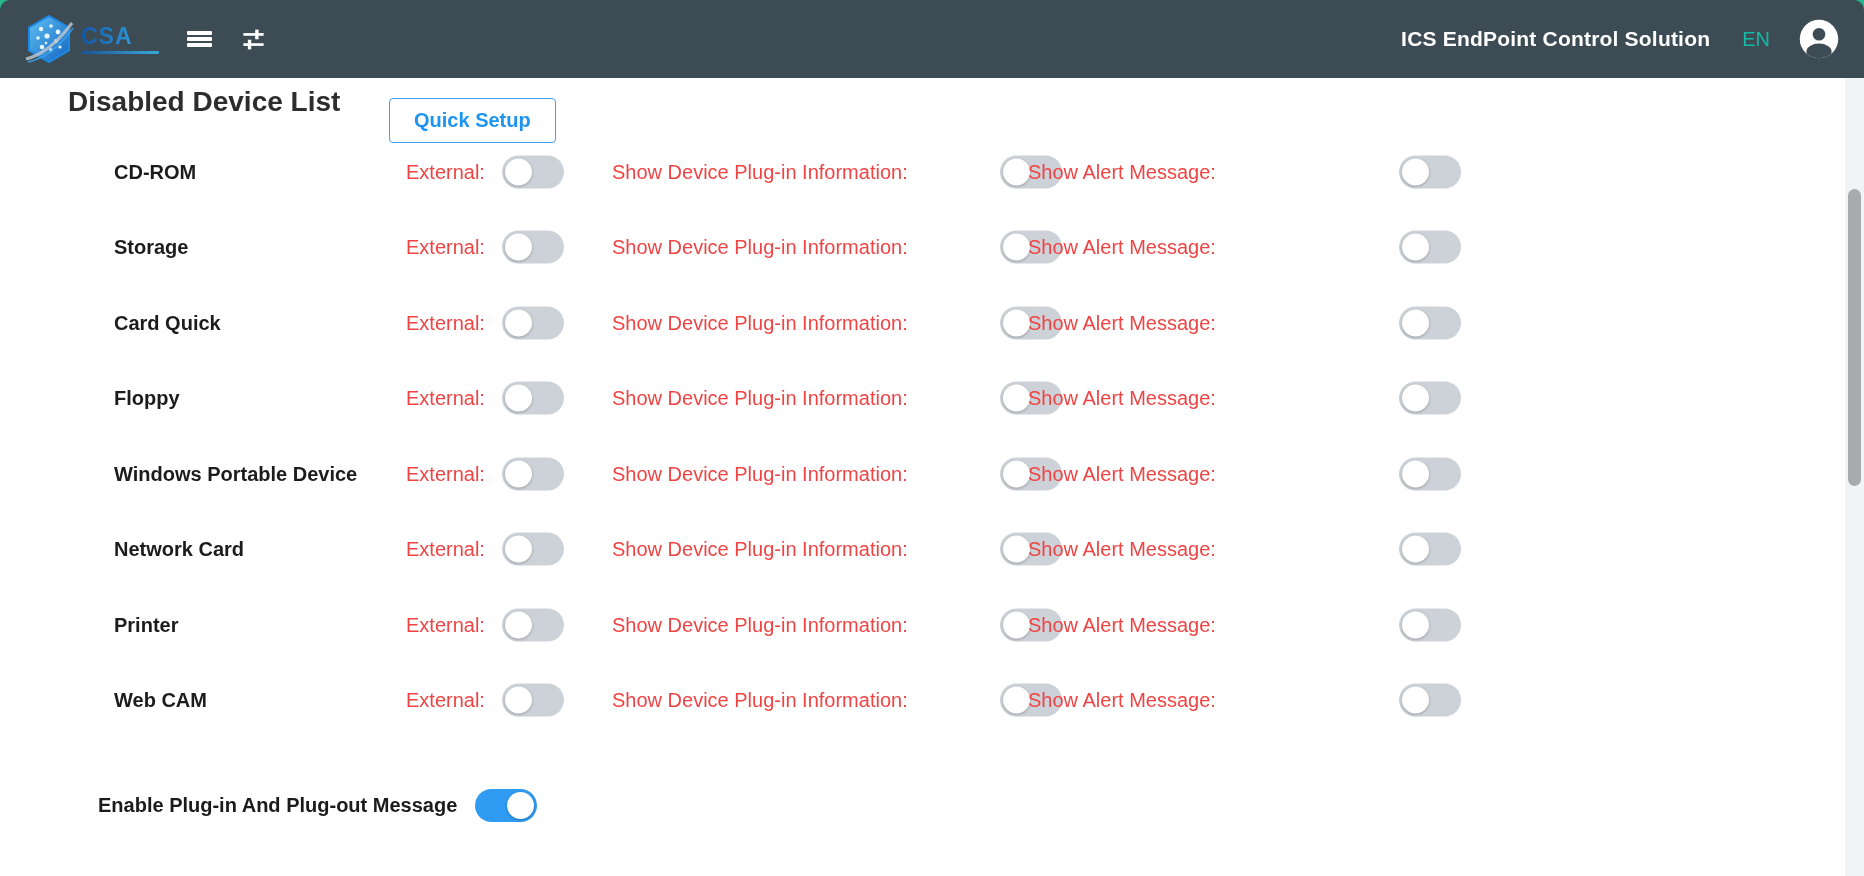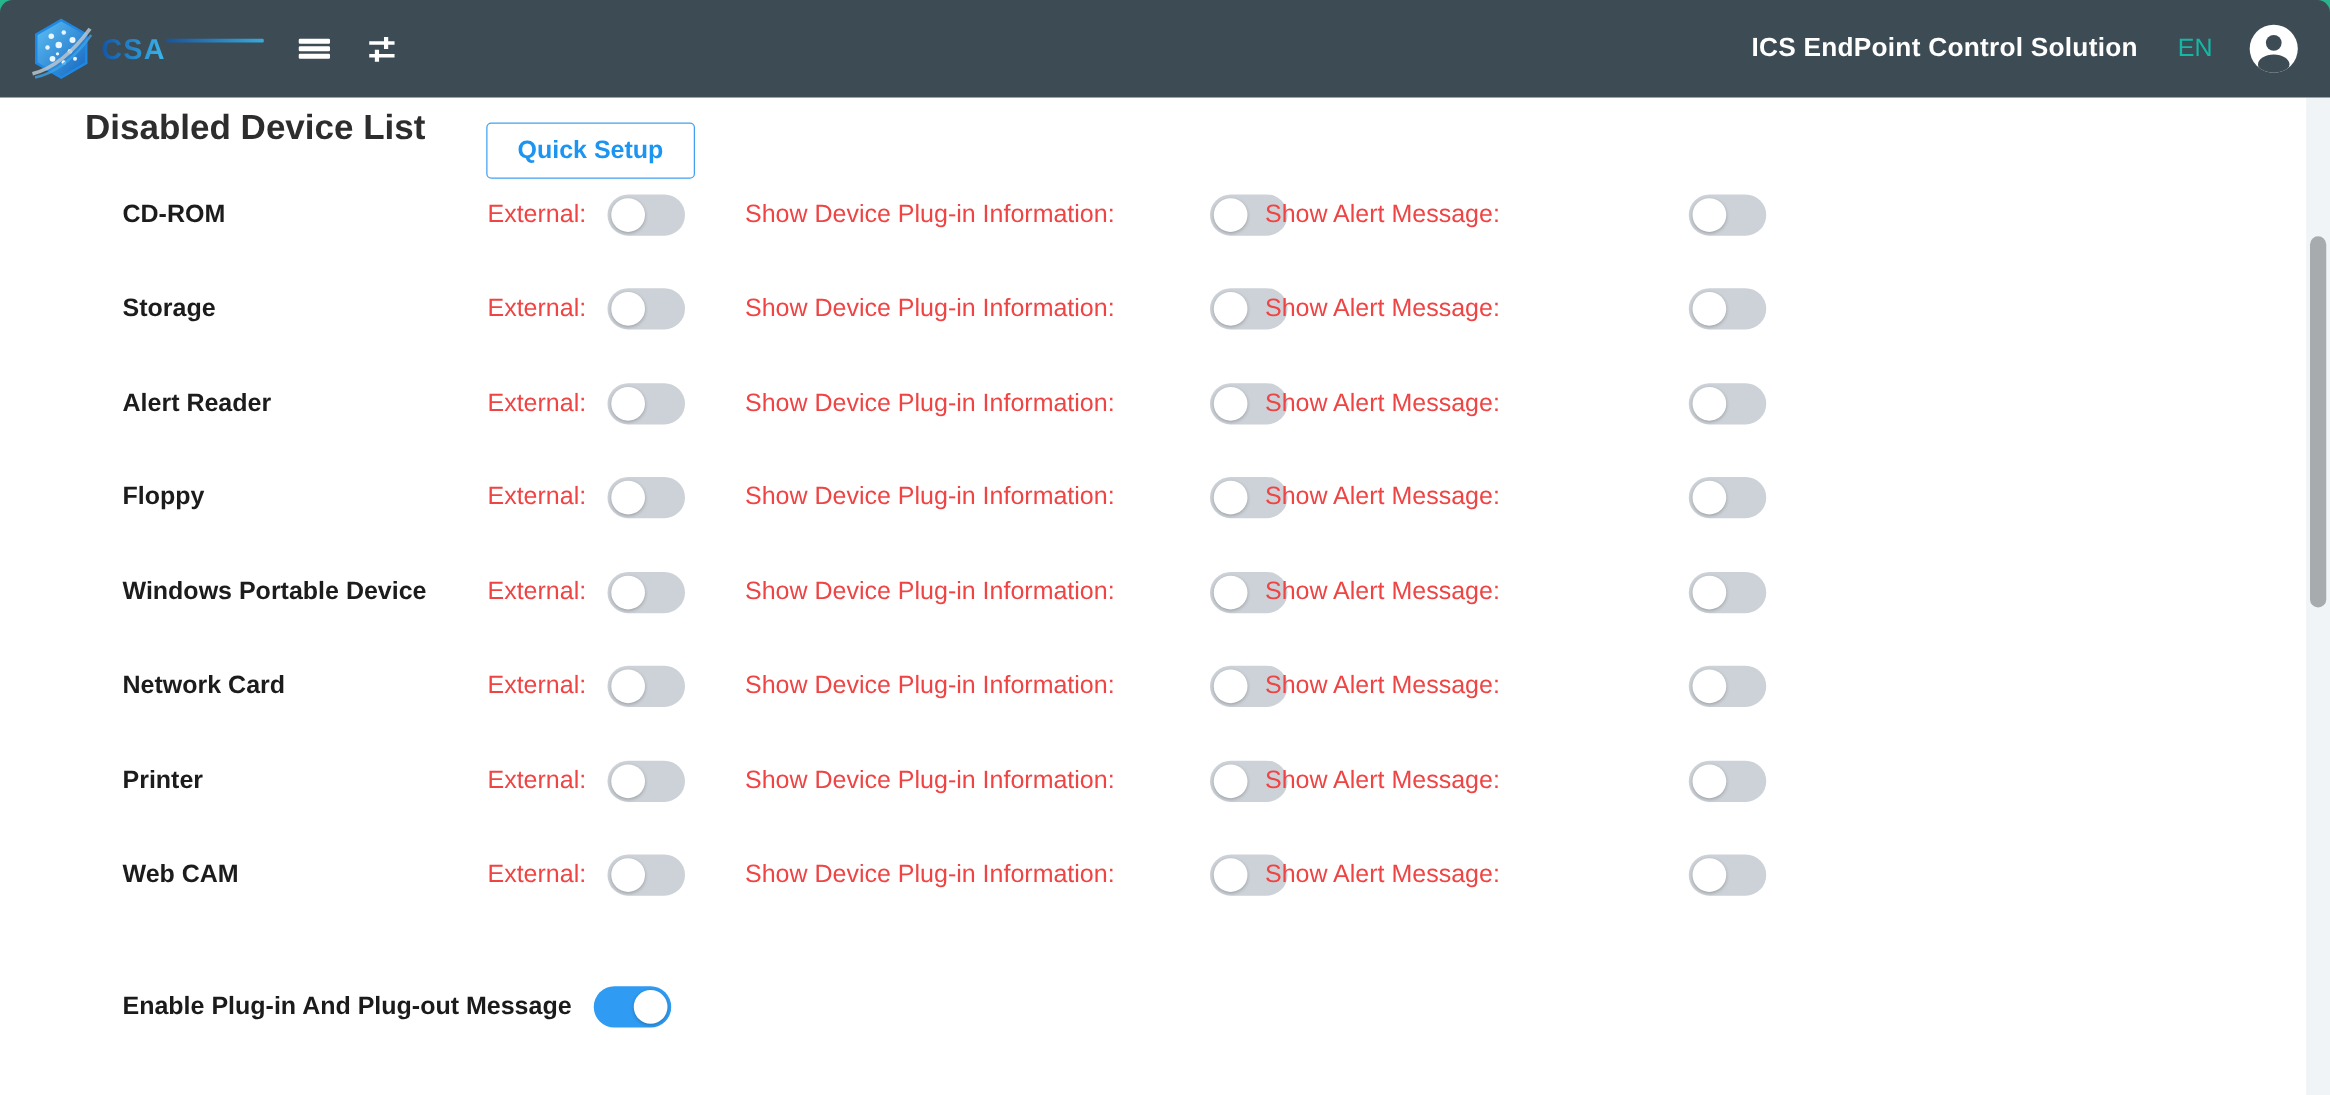--- a/index.html
+++ b/index.html
@@ -12,21 +12,21 @@
   .corner-bg{position:absolute;top:0;left:0;right:0;height:16px;background:#29b68c;z-index:0;}
 
   
   .header{
     position:absolute;top:0;left:0;right:0;height:78px;
     background:#3d4c54;border-radius:10px 10px 0 0;
     display:flex;align-items:center;padding:0 24px;box-sizing:border-box;
     z-index:2;
   }
   .logo{display:flex;align-items:center;gap:7px;}
-  .logo-text-wrap{display:flex;flex-direction:row;line-height:1;}
+  .logo-text-wrap{display:flex;flex-direction:column;line-height:1;}
   .logo-csa{
     font-size:23px;font-weight:bold;letter-spacing:1px;
     background:linear-gradient(90deg,#1256a8,#39b9f0);
     -webkit-background-clip:text;background-clip:text;color:#2e9bdf;
     -webkit-text-fill-color:transparent;
   }
   .logo-tagline-bar{margin-top:3px;height:3px;width:78px;background:linear-gradient(90deg,#1256a8,#39b9f0);opacity:.85;border-radius:1px;}
   .icon-btn{background:none;border:none;padding:6px;margin:0;cursor:pointer;display:flex;align-items:center;justify-content:center;}
   .hamburger{margin-left:22px;}
   .hamburger .bar{display:block;width:25px;height:3.4px;background:#fff;border-radius:1px;margin:2.6px 0;}
@@ -40,21 +40,21 @@
   .main{position:absolute;top:78px;left:0;right:19px;bottom:0;background:#ffffff;z-index:1;}
   .page-title{position:absolute;left:68px;top:8px;font-size:28px;color:#2d2d2d;}
   .quick-setup{
     position:absolute;left:389px;top:20px;height:45px;min-width:151px;
     background:#ffffff;border:1px solid #41a1f0;border-radius:4px;
     color:#1c95f2;font-weight:bold;font-size:20px;font-family:inherit;
     cursor:pointer;padding:0 24px;box-sizing:border-box;
   }
   .rows{position:absolute;top:56px;left:0;right:0;}
   .device-row{position:relative;height:75.5px;}
-  .device-row > *{position:absolute;top:50%;transform:translateY(-50%);}
+  .device-row > *{position:absolute;top:50%;transform:translateY(-50%);margin-left:16px;}
   .dev-name{left:98px;font-size:20px;font-weight:bold;color:#1c1c1c;white-space:nowrap;}
   .lbl{font-size:20px;color:#ef4444;white-space:nowrap;}
   .lbl-external{left:390px;}
   .lbl-info{left:596px;}
   .lbl-alert{left:1012px;}
   .tg-external{left:486px;}
   .tg-info{left:902px;}
   .tg-alert{left:1218px;}
 
   
@@ -172,21 +172,21 @@
     <span class="dev-name">Storage</span>
     <span class="lbl lbl-external">External:</span>
     <button class="toggle tg-external"><span class="knob"></span></button>
     <span class="lbl lbl-info">Show Device Plug-in Information:</span>
     <button class="toggle tg-info"><span class="knob"></span></button>
     <span class="lbl lbl-alert">Show Alert Message:</span>
     <button class="toggle tg-alert"><span class="knob"></span></button>
   </div>
 
   <div class="device-row">
-    <span class="dev-name">Alert Reader</span>
+    <span class="dev-name">Card Quick</span>
     <span class="lbl lbl-external">External:</span>
     <button class="toggle tg-external"><span class="knob"></span></button>
     <span class="lbl lbl-info">Show Device Plug-in Information:</span>
     <button class="toggle tg-info"><span class="knob"></span></button>
     <span class="lbl lbl-alert">Show Alert Message:</span>
     <button class="toggle tg-alert"><span class="knob"></span></button>
   </div>
 
   <div class="device-row">
     <span class="dev-name">Floppy</span>

